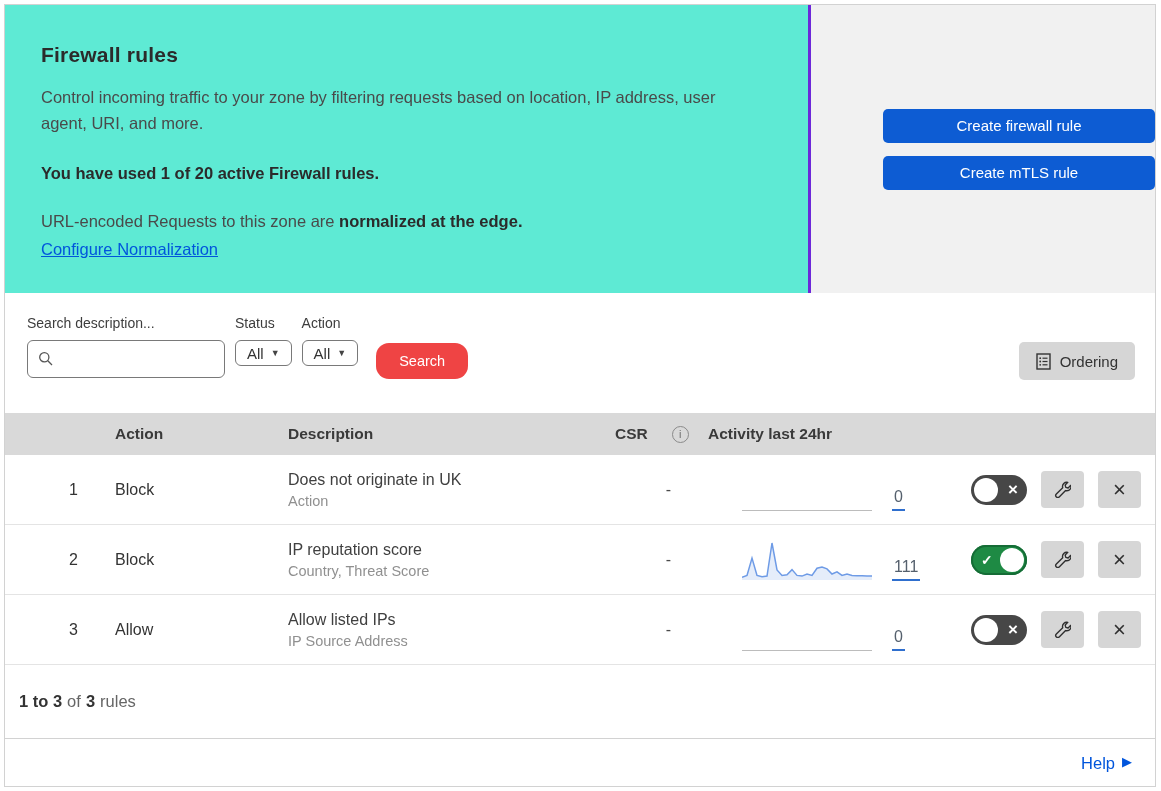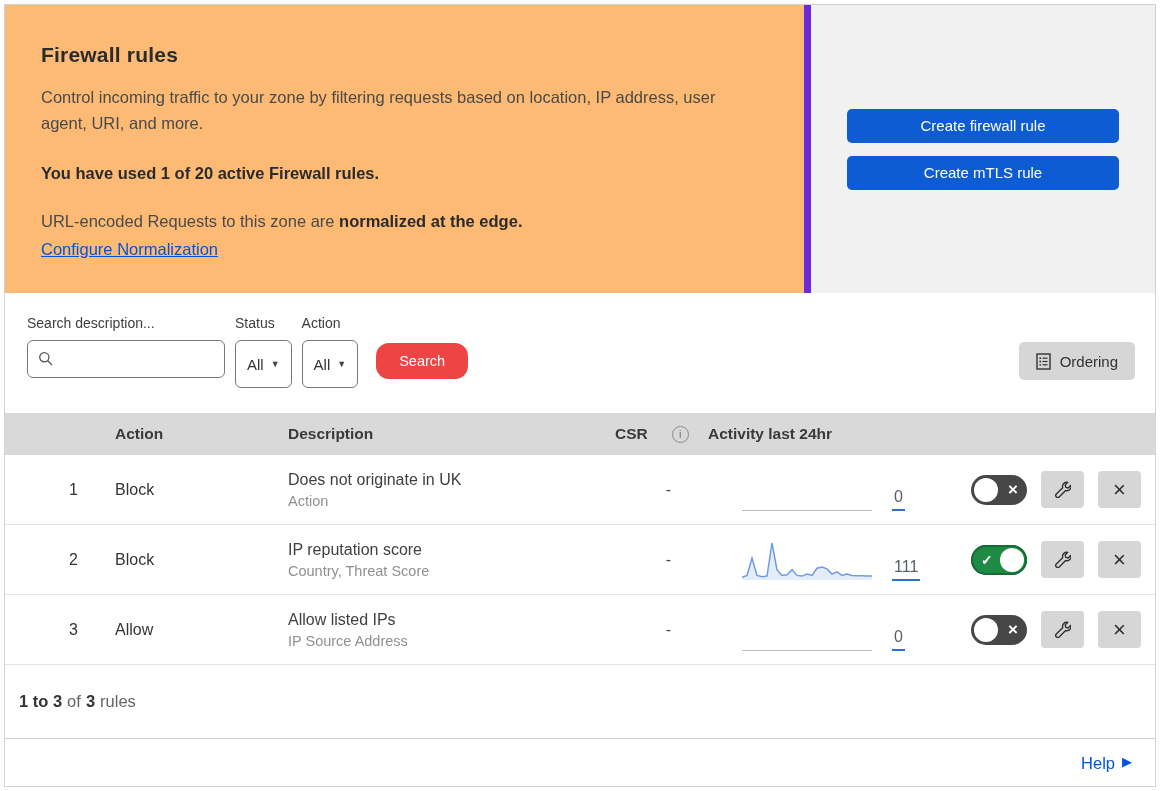--- a/index.html
+++ b/index.html
@@ -1,37 +1,37 @@
 <!DOCTYPE html>
 <html><head>
 <meta charset="utf-8">
 <style>
   * { box-sizing: border-box; margin: 0; padding: 0; }
   html,body { width:1161px; height:791px; background:#fff; font-family:"Liberation Sans", sans-serif; overflow:hidden; }
   .card { position:absolute; left:4px; top:4px; width:1152px; height:783px; border:1px solid #d2d2d2; background:#fff; }
 
   
   .top { display:flex; height:288px; }
-  .top-left { flex:1; border-right:7px solid #6d28d9; padding:38px 40px 0 36px; background:#fdba74; }
+  .top-left { flex:1; border-right:3px solid #6d28d9; padding:38px 40px 0 36px; background:#5eead4; }
   .page-title { font-size:21px; font-weight:700; color:#2b2b2b; margin-bottom:17px; letter-spacing:.2px; }
   .desc { font-size:16.5px; color:#4a4a4a; line-height:1.6; max-width:710px; margin-bottom:27px; }
   .usage { font-size:16.5px; font-weight:700; color:#2b2b2b; margin-bottom:29px; }
   .norm { font-size:16.5px; color:#4a4a4a; margin-bottom:9px; }
   .norm b { color:#2b2b2b; }
   .link { color:#0055dc; font-size:16.5px; text-decoration:underline; cursor:pointer; }
-  .top-right { width:344px; background:#f1f1f1; display:flex; flex-direction:column; align-items:center; justify-content:center; gap:13px; }
+  .top-right { width:344px; background:#f1f1f1; display:flex; flex-direction:column; align-items:flex-end; justify-content:center; gap:13px; }
   .blue-btn { width:272px; height:34px; background:#0d5cd3; color:#fff; border:none; border-radius:5px; font-size:15px; font-family:inherit; cursor:pointer; }
 
   
   .filters { height:120px; display:flex; align-items:flex-start; padding:22px 20px 0 22px; }
   .fgroup { display:flex; flex-direction:column; margin-right:10px; }
   .flabel { font-size:14px; color:#3d3d3d; margin-bottom:9px; }
   .search-box { width:198px; height:38px; border:1px solid #797979; border-radius:6px; display:flex; align-items:center; padding:0 10px; gap:8px; background:#fff; }
   .search-box input { border:none; outline:none; flex:1; font-size:15px; font-family:inherit; min-width:0; background:transparent; }
-  .dropdown { height:48px; border:1px solid #797979; border-radius:6px; display:flex; align-items:center; padding:0 11px; gap:7px; font-size:15px; color:#333; background:#fff; cursor:pointer; }
+  .dropdown { height:26px; border:1px solid #797979; border-radius:6px; display:flex; align-items:center; padding:0 11px; gap:7px; font-size:15px; color:#333; background:#fff; cursor:pointer; }
   .caret { font-size:9px; color:#444; }
   .search-btn { height:36px; margin-top:28px; margin-left:8px; padding:0 23px; background:#ef4444; color:#fff; border:none; border-radius:13px; font-size:14.5px; font-family:inherit; cursor:pointer; }
   .ordering-btn { margin-left:auto; margin-top:27px; height:38px; background:#d6d6d6; border:none; border-radius:5px; padding:0 17px; display:flex; align-items:center; gap:9px; font-size:15px; color:#333; font-family:inherit; cursor:pointer;text-align:right; }
 
   
   .grid { display:grid; grid-template-columns:95px 170px 325px 100px 262px 1fr; }
   .thead { background:#d9d9d9; height:42px; align-items:center; font-weight:700; font-size:15.5px; color:#3a3a3a; }
   .th-action { padding-left:15px; }
   .th-desc { padding-left:18px; }
   .th-csr { padding-left:20px; display:flex; align-items:center; gap:24px; }

